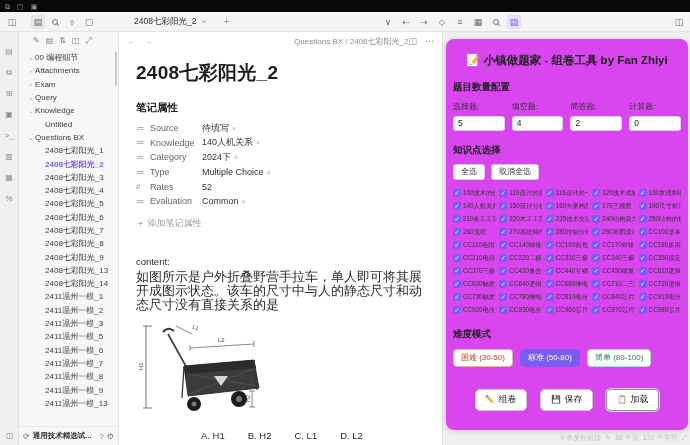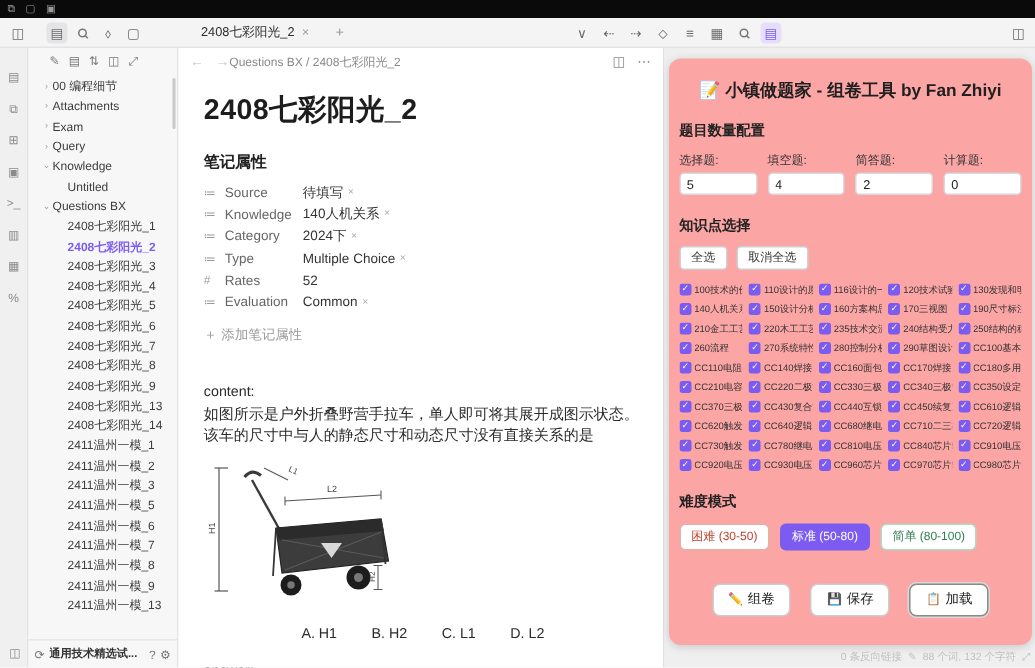--- a/index.html
+++ b/index.html
@@ -44,41 +44,41 @@
   .tree-item.d1 { padding-left:26px; }
   .tree-item.selected { color:#7c5cf0; font-weight:bold; }
   .tree-scroll { position:absolute; right:1px; top:20px; width:2px; height:34px; background:#c9c9c9; border-radius:2px; }
   .ft-bottom { height:19px; border-top:1px solid #e6e6e7; display:flex; align-items:center; gap:3px; padding:0 4px; font-size:7.5px; color:#555; }
   .ft-bottom .nb { flex:1; overflow:hidden; white-space:nowrap; }
 
   
   .editor { flex:1; background:#fff; position:relative; border-right:1px solid #e0e0e1; }
   .ed-header { height:18px; display:flex; align-items:center; padding:0 8px; font-size:9px; color:#9a9a9a; }
   .ed-nav { display:flex; gap:8px; color:#c2c2c2; font-size:9px; }
-  .ed-crumb { flex:1; text-align:left; font-size:8px; color:#8a8a8a; }
+  .ed-crumb { flex:1; text-align:right; font-size:8px; color:#8a8a8a; }
   .ed-hdr-right { display:flex; gap:8px; color:#8a8a8a; }
   .ed-body { padding:10px 14px 0 17px; }
   .doc-title { font-size:19px; font-weight:bold; color:#1d1d1d; letter-spacing:.3px; }
   .attrs-h { margin-top:15px; font-size:10.5px; font-weight:bold; color:#222; }
   .attr-row { display:flex; align-items:center; height:14.6px; margin-top:0; }
   .attr-ic { width:14px; color:#9a9a9a; font-size:8px; flex:none; }
   .attr-key { width:52px; font-size:9px; color:#666; flex:none; }
   .attr-val { font-size:9px; color:#333; }
   .attr-x { color:#aaa; font-size:7px; margin-left:3px; }
   .attrs-wrap { margin-top:6px; }
   .add-attr { margin-top:8px; font-size:9px; color:#9a9a9a; cursor:pointer; }
   .content-label { margin-top:26px; font-size:9.5px; color:#2b2b2b; }
-  .q-text { margin-top:3px; font-size:10px; line-height:14px; color:#2b2b2b; width:292px; }
+  .q-text { margin-top:3px; font-size:13px; line-height:14px; color:#2b2b2b; width:292px; }
   .figure { margin-top:6px; margin-left:2px; }
   .options { margin-top:12px; display:flex; gap:23px; font-size:9.5px; color:#2b2b2b;justify-content:center; }
   .answer-label { margin-top:14px; font-size:9.5px; color:#2b2b2b; }
 
   
   .plugin { width:260px; background:#efeff0; position:relative; }
-  .card { position:absolute; top:7px; left:3px; right:2px; bottom:15px; background:#fca5a5; border-radius:8px; box-shadow:0 1px 6px rgba(0,0,0,.16); padding:10px 7px 0 7px; overflow:hidden; }
+  .card { position:absolute; top:7px; left:3px; right:2px; bottom:15px; background:#d946ef; border-radius:8px; box-shadow:0 1px 6px rgba(0,0,0,.16); padding:10px 7px 0 7px; overflow:hidden; }
   .pg-title { text-align:center; font-size:11.5px; font-weight:bold; color:#1f1f1f; margin-top:4px; }
   .sec-h { font-size:9.5px; font-weight:bold; color:#222; margin-top:13px; }
   .counts { display:grid; grid-template-columns:repeat(4,1fr); gap:7px; margin-top:7px; }
   .count-label { font-size:8px; color:#333; }
   .count-input { width:100%; height:15px; margin-top:3px; border:1px solid #d8d8d8; border-radius:3px; font-size:8.5px; color:#222; padding-left:4px; font-family:inherit; outline:none; background:#fff; }
   .sel-btns { display:flex; gap:6px; margin-top:7px; }
   .sel-btn { height:16px; padding:0 7px; background:#fff; border:1px solid #cfcfcf; border-radius:3px; font-size:8px; color:#333; display:inline-flex; align-items:center; cursor:pointer; }
   .kp-grid { display:grid; grid-template-columns:repeat(5,1fr); gap:4px 4px; margin-top:9px; }
   .kp { display:flex; align-items:center; gap:2px; overflow:hidden; cursor:pointer; }
   .kp-box { width:8px; height:8px; flex:none; background:#7c5cf0; border-radius:2px; color:#fff; font-size:6px; line-height:8px; text-align:center; }

